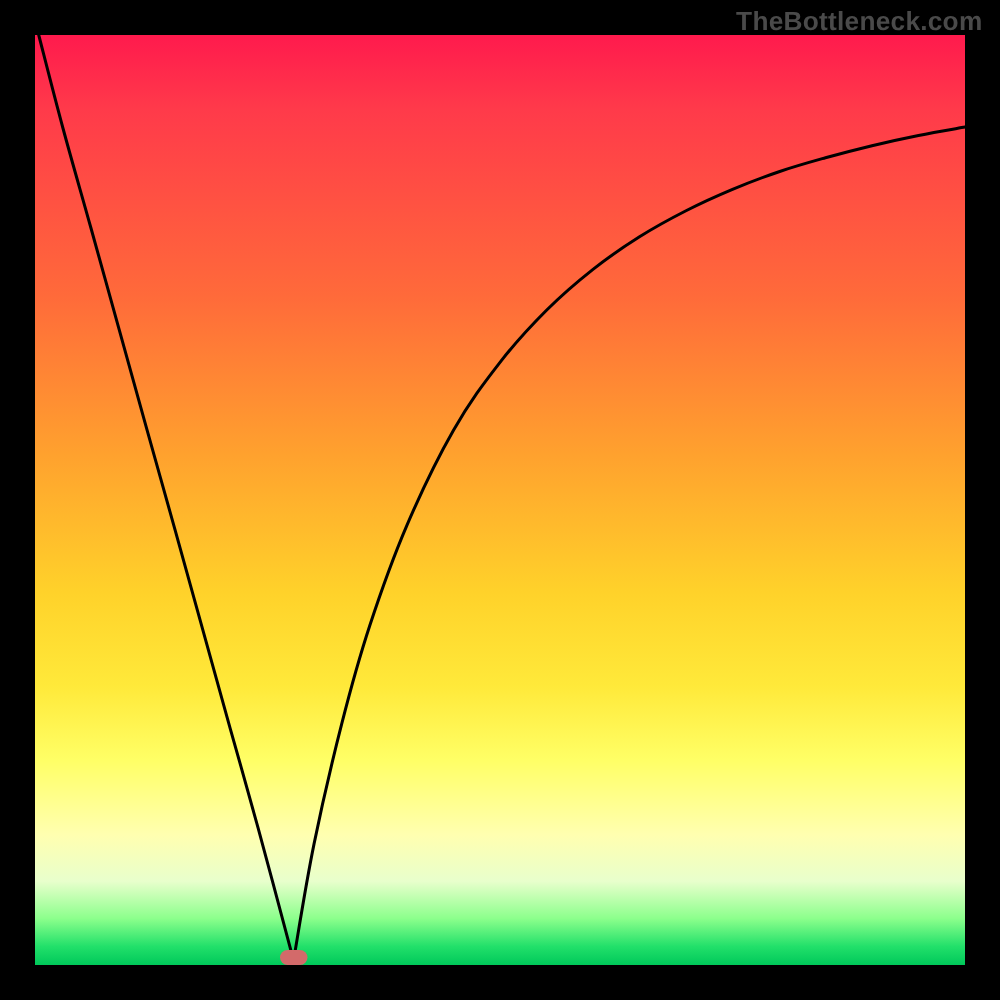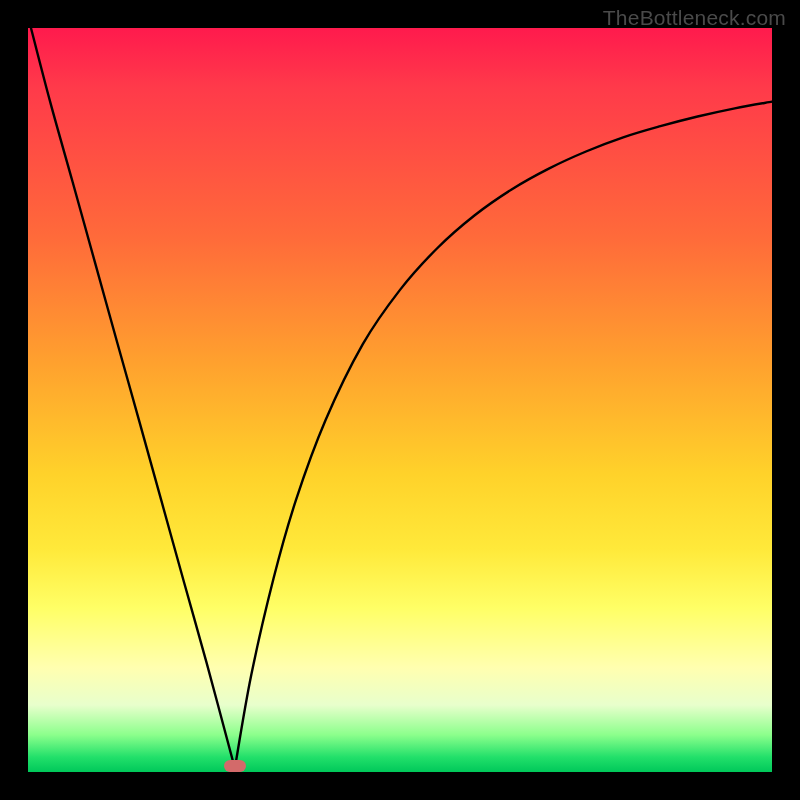--- a/index.html
+++ b/index.html
@@ -41,21 +41,21 @@
       #00c85a 100%
     );
   }
   .watermark {
     position: absolute;
     top: 6px;
     right: 14px;
     color: #4a4a4a;
     font-size: 21px;
     letter-spacing: 0.2px;
-    font-weight: 400;
+    font-weight: 700;
     z-index: 5;
   }
   svg.curve {
     position: absolute;
     left: 0; top: 0;
     width: 744px;
     height: 744px;
     overflow: visible;
   }
   .marker {

